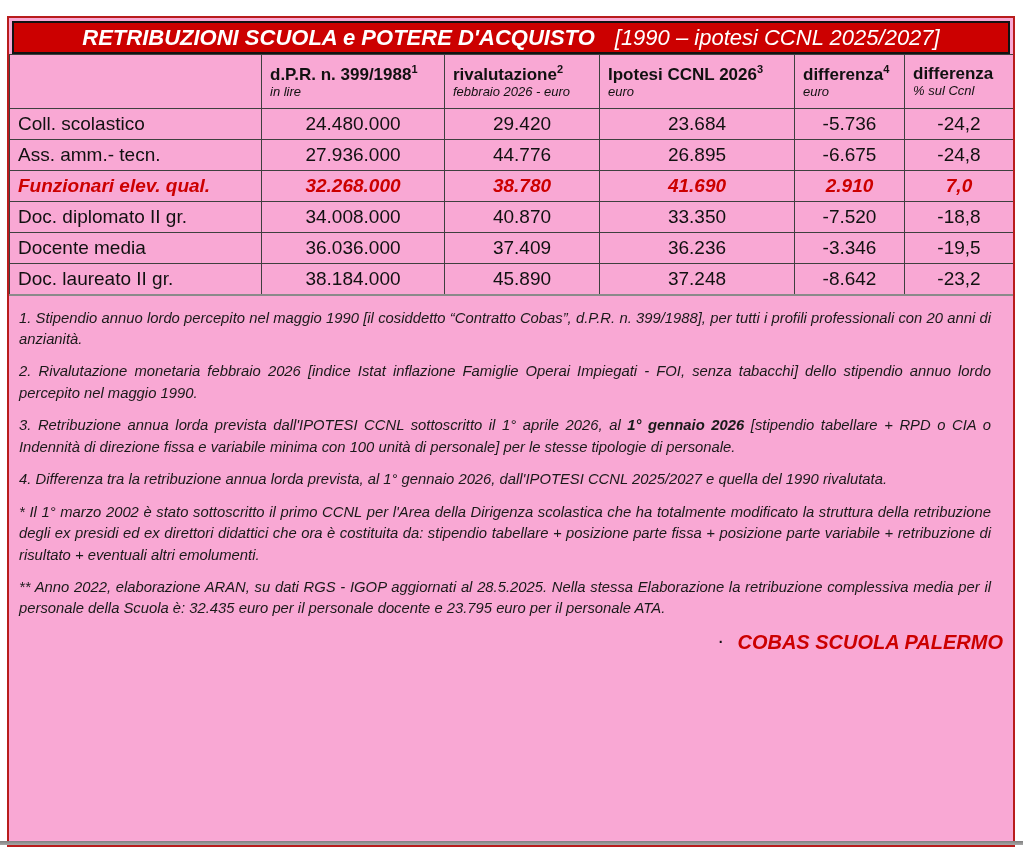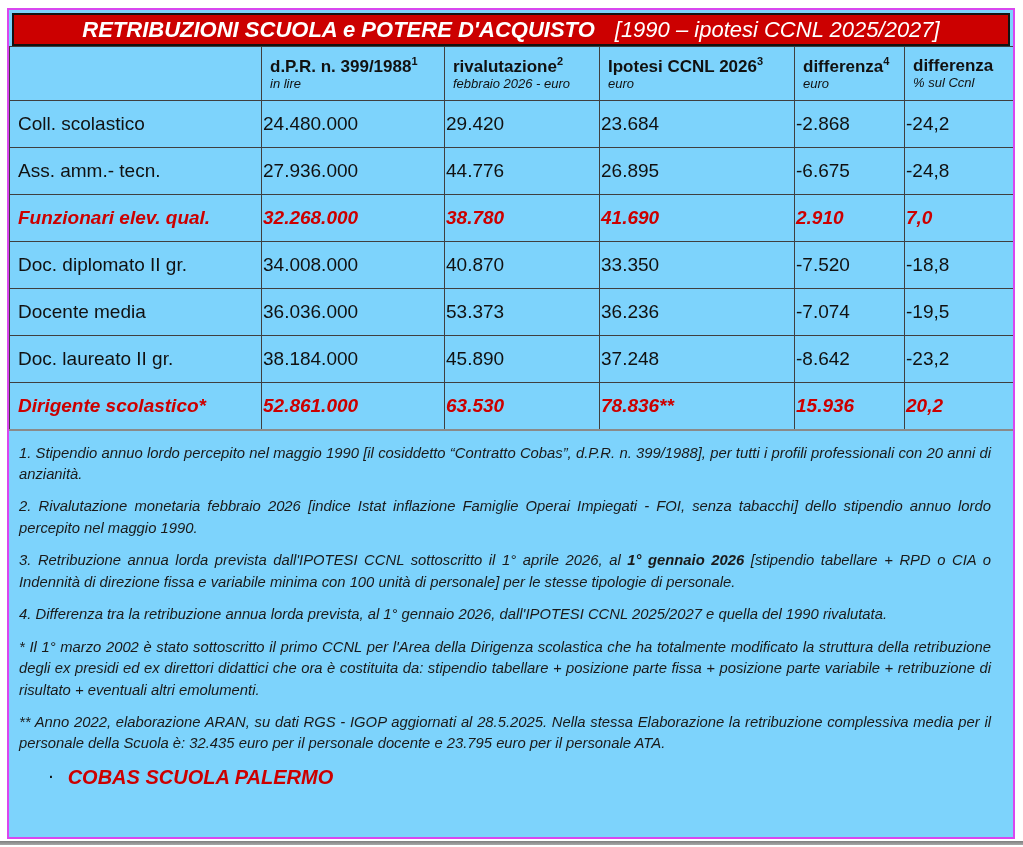--- a/index.html
+++ b/index.html
@@ -1,22 +1,22 @@
 <!DOCTYPE html>
 <html><head>
 <meta charset="utf-8">
 <style>
   html,body{margin:0;padding:0;background:#fff;}
   body{
     width:1023px;height:847px;position:relative;overflow:hidden;
     font-family:"Liberation Sans", sans-serif;color:#111;
   }
   .frame{
-    position:absolute;left:7px;top:8px;width:1008px;height:831px;
-    border:2px solid #d946ef;box-sizing:border-box;background:#7dd3fc;overflow:hidden;
+    position:absolute;left:7px;top:16px;width:1008px;height:831px;
+    border:2px solid #b91c1c;box-sizing:border-box;background:#f9a8d4;overflow:hidden;
   }
   
   .titlebar{
     margin:3px 3px 0 3px;height:33px;background:#CC0000;border:2px solid #121212;
     box-sizing:border-box;display:flex;align-items:center;justify-content:center;
     color:#fff;font-style:italic;font-size:22px;white-space:nowrap;
   }
   .titlebar .t-main{font-weight:bold;}
   .titlebar .t-bracket{font-weight:normal;margin-left:20px;}
   
@@ -27,38 +27,38 @@
   table.salary col.c0{width:252px;}
   table.salary col.c1{width:183px;}
   table.salary col.c2{width:155px;}
   table.salary col.c3{width:195px;}
   table.salary col.c4{width:110px;}
   table.salary col.c5{width:109px;}
   table.salary td,table.salary th{
     border:1px solid #3f3f3f;box-sizing:border-box;vertical-align:middle;
     overflow:hidden;white-space:nowrap;
   }
-  table.salary tr{height:47px;}
+  table.salary tr{height:31px;}
   table.salary tr.hdr{height:54px;padding-left:41px;}
   th.colhead{text-align:left;padding:4px 6px 4px 8px;font-weight:normal;}
   th.colhead .h-label{font-weight:bold;font-size:17px;display:block;line-height:1.15;}
   th.colhead .h-label sup{font-size:11px;}
   th.colhead .h-sub{font-style:italic;font-size:13px;display:block;line-height:1.2;}
   td.rowlabel{text-align:left;padding-left:8px;font-size:19px;}
-  td.num{font-size:19px;}
+  td.num{text-align:center;font-size:19px;}
   tr.red td{color:#CC0000;font-weight:bold;font-style:italic;}
   
   .footnotes{
     padding:10px 22px 0 10px;margin-top:2px;
     font-style:italic;font-size:14.8px;line-height:1.45;text-align:justify;color:#1a1a1a;
   }
   .footnotes p{margin:0 0 11px 0;}
   .footnotes b{font-weight:bold;}
   .signature{
-    text-align:left;padding:0 10px 4px 0;font-size:20px;white-space:nowrap;margin-left:40px;
+    text-align:right;padding:0 10px 4px 0;font-size:20px;white-space:nowrap;
   }
   .signature .sig-bullet{color:#111;font-weight:bold;font-size:14px;vertical-align:2px;margin-right:14px;}
   .signature .sig-text{color:#CC0000;font-weight:bold;font-style:italic;}
   
   .bottom-bar{
     position:absolute;left:0;right:0;top:841px;height:4px;
     background:linear-gradient(#7f7f7f,#a8a8a8);
   }
 </style>
 </head>
@@ -103,21 +103,21 @@
         <span class="h-label"><span>differenza</span></span>
         <span class="h-sub">% sul Ccnl</span>
       </th>
     </tr>
 
     <tr>
       <td class="rowlabel">Coll. scolastico</td>
       <td class="num">24.480.000</td>
       <td class="num">29.420</td>
       <td class="num">23.684</td>
-      <td class="num">-2.868</td>
+      <td class="num">-5.736</td>
       <td class="num">-24,2</td>
     </tr>
     <tr>
       <td class="rowlabel">Ass. amm.- tecn.</td>
       <td class="num">27.936.000</td>
       <td class="num">44.776</td>
       <td class="num">26.895</td>
       <td class="num">-6.675</td>
       <td class="num">-24,8</td>
     </tr>
@@ -133,40 +133,32 @@
       <td class="rowlabel">Doc. diplomato II gr.</td>
       <td class="num">34.008.000</td>
       <td class="num">40.870</td>
       <td class="num">33.350</td>
       <td class="num">-7.520</td>
       <td class="num">-18,8</td>
     </tr>
     <tr>
       <td class="rowlabel">Docente media</td>
       <td class="num">36.036.000</td>
-      <td class="num">53.373</td>
+      <td class="num">37.409</td>
       <td class="num">36.236</td>
-      <td class="num">-7.074</td>
+      <td class="num">-3.346</td>
       <td class="num">-19,5</td>
     </tr>
     <tr>
       <td class="rowlabel">Doc. laureato II gr.</td>
       <td class="num">38.184.000</td>
       <td class="num">45.890</td>
       <td class="num">37.248</td>
       <td class="num">-8.642</td>
       <td class="num">-23,2</td>
-    </tr>
-    <tr class="red">
-      <td class="rowlabel">Dirigente scolastico*</td>
-      <td class="num">52.861.000</td>
-      <td class="num">63.530</td>
-      <td class="num">78.836**</td>
-      <td class="num">15.936</td>
-      <td class="num">20,2</td>
     </tr>
   </tbody>
     </table>
 
   <div class="footnotes">
     <p>1. Stipendio annuo lordo percepito nel maggio 1990 [il cosiddetto “Contratto Cobas”, d.P.R. n. 399/1988], per tutti i profili professionali con 20 anni di anzianità.</p>
     <p>2. Rivalutazione monetaria febbraio 2026 [indice Istat inflazione Famiglie Operai Impiegati - FOI, senza tabacchi] dello stipendio annuo lordo percepito nel maggio 1990.</p>
     <p><span>3. Retribuzione annua lorda prevista dall'IPOTESI CCNL sottoscritto il 1° aprile 2026, al </span><b>1° gennaio 2026</b><span> [stipendio tabellare + RPD o CIA o Indennità di direzione fissa e variabile minima con 100 unità di personale] per le stesse tipologie di personale.</span></p>
     <p>4. Differenza tra la retribuzione annua lorda prevista, al 1° gennaio 2026, dall'IPOTESI CCNL 2025/2027 e quella del 1990 rivalutata.</p>
     <p>* Il 1° marzo 2002 è stato sottoscritto il primo CCNL per l'Area della Dirigenza scolastica che ha totalmente modificato la struttura della retribuzione degli ex presidi ed ex direttori didattici che ora è costituita da: stipendio tabellare + posizione parte fissa + posizione parte variabile + retribuzione di risultato + eventuali altri emolumenti.</p>

